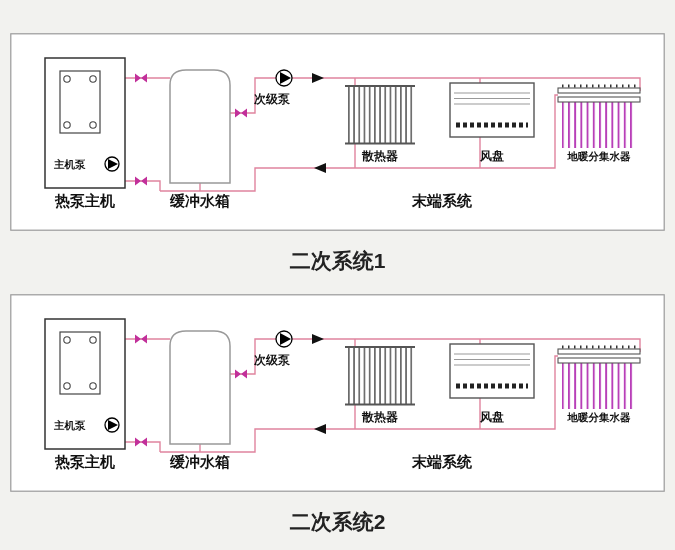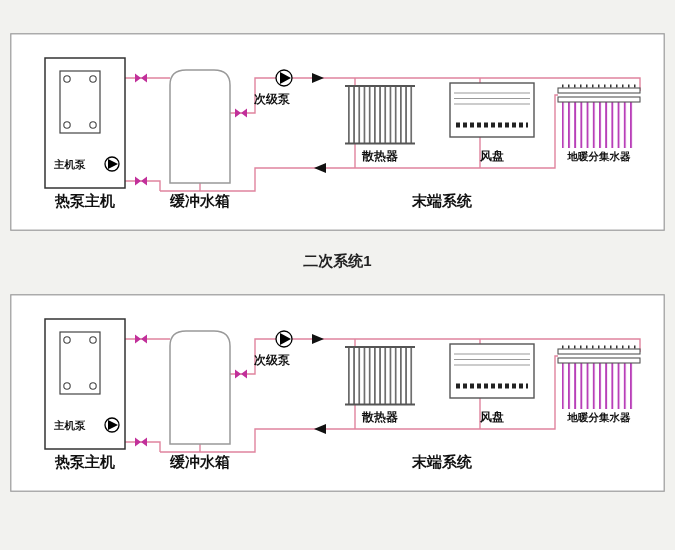--- a/index.html
+++ b/index.html
@@ -10,21 +10,21 @@
   }
   .wrap{padding:33px 10px 0;}
   .panel{width:655px;height:198px;}
   .panel-svg{display:block;width:655px;height:198px;}
   svg text{font-family:"Liberation Sans", sans-serif;fill:#111;}
   .lbl{font-size:15px;font-weight:700;}
   .med{font-size:12px;font-weight:700;}
   .sm{font-size:10.5px;font-weight:700;}
   .caption{
     width:655px;text-align:center;
-    font-size:15px;font-weight:700;color:#222;
+    font-size:21px;font-weight:700;color:#222;
     line-height:19px;margin:20px 0 24px;
   }
 </style>
 </head>
 <body>
 
 <svg style="position:absolute;width:0;height:0" aria-hidden="true">
   <defs>
     <pattern id="radlines" width="5.2" height="12" patternUnits="userSpaceOnUse">
       <rect x="0" y="0" width="1.7" height="12" fill="#6b6b6b"></rect>
@@ -114,14 +114,15 @@
       <text class="sm" x="44" y="135">主机泵</text>
       <text class="lbl" x="75" y="173" text-anchor="middle">热泵主机</text>
       <text class="lbl" x="190" y="173" text-anchor="middle">缓冲水箱</text>
       <text class="med" x="262" y="70" text-anchor="middle">次级泵</text>
       <text class="med" x="370" y="127" text-anchor="middle">散热器</text>
       <text class="med" x="482" y="127" text-anchor="middle">风盘</text>
       <text class="sm" x="589" y="127" text-anchor="middle">地暖分集水器</text>
       <text class="lbl" x="432" y="173" text-anchor="middle">末端系统</text>
     </svg>
   </div>
+  <div class="caption">二次系统2</div>
 
 </div>
 
 </body></html>

